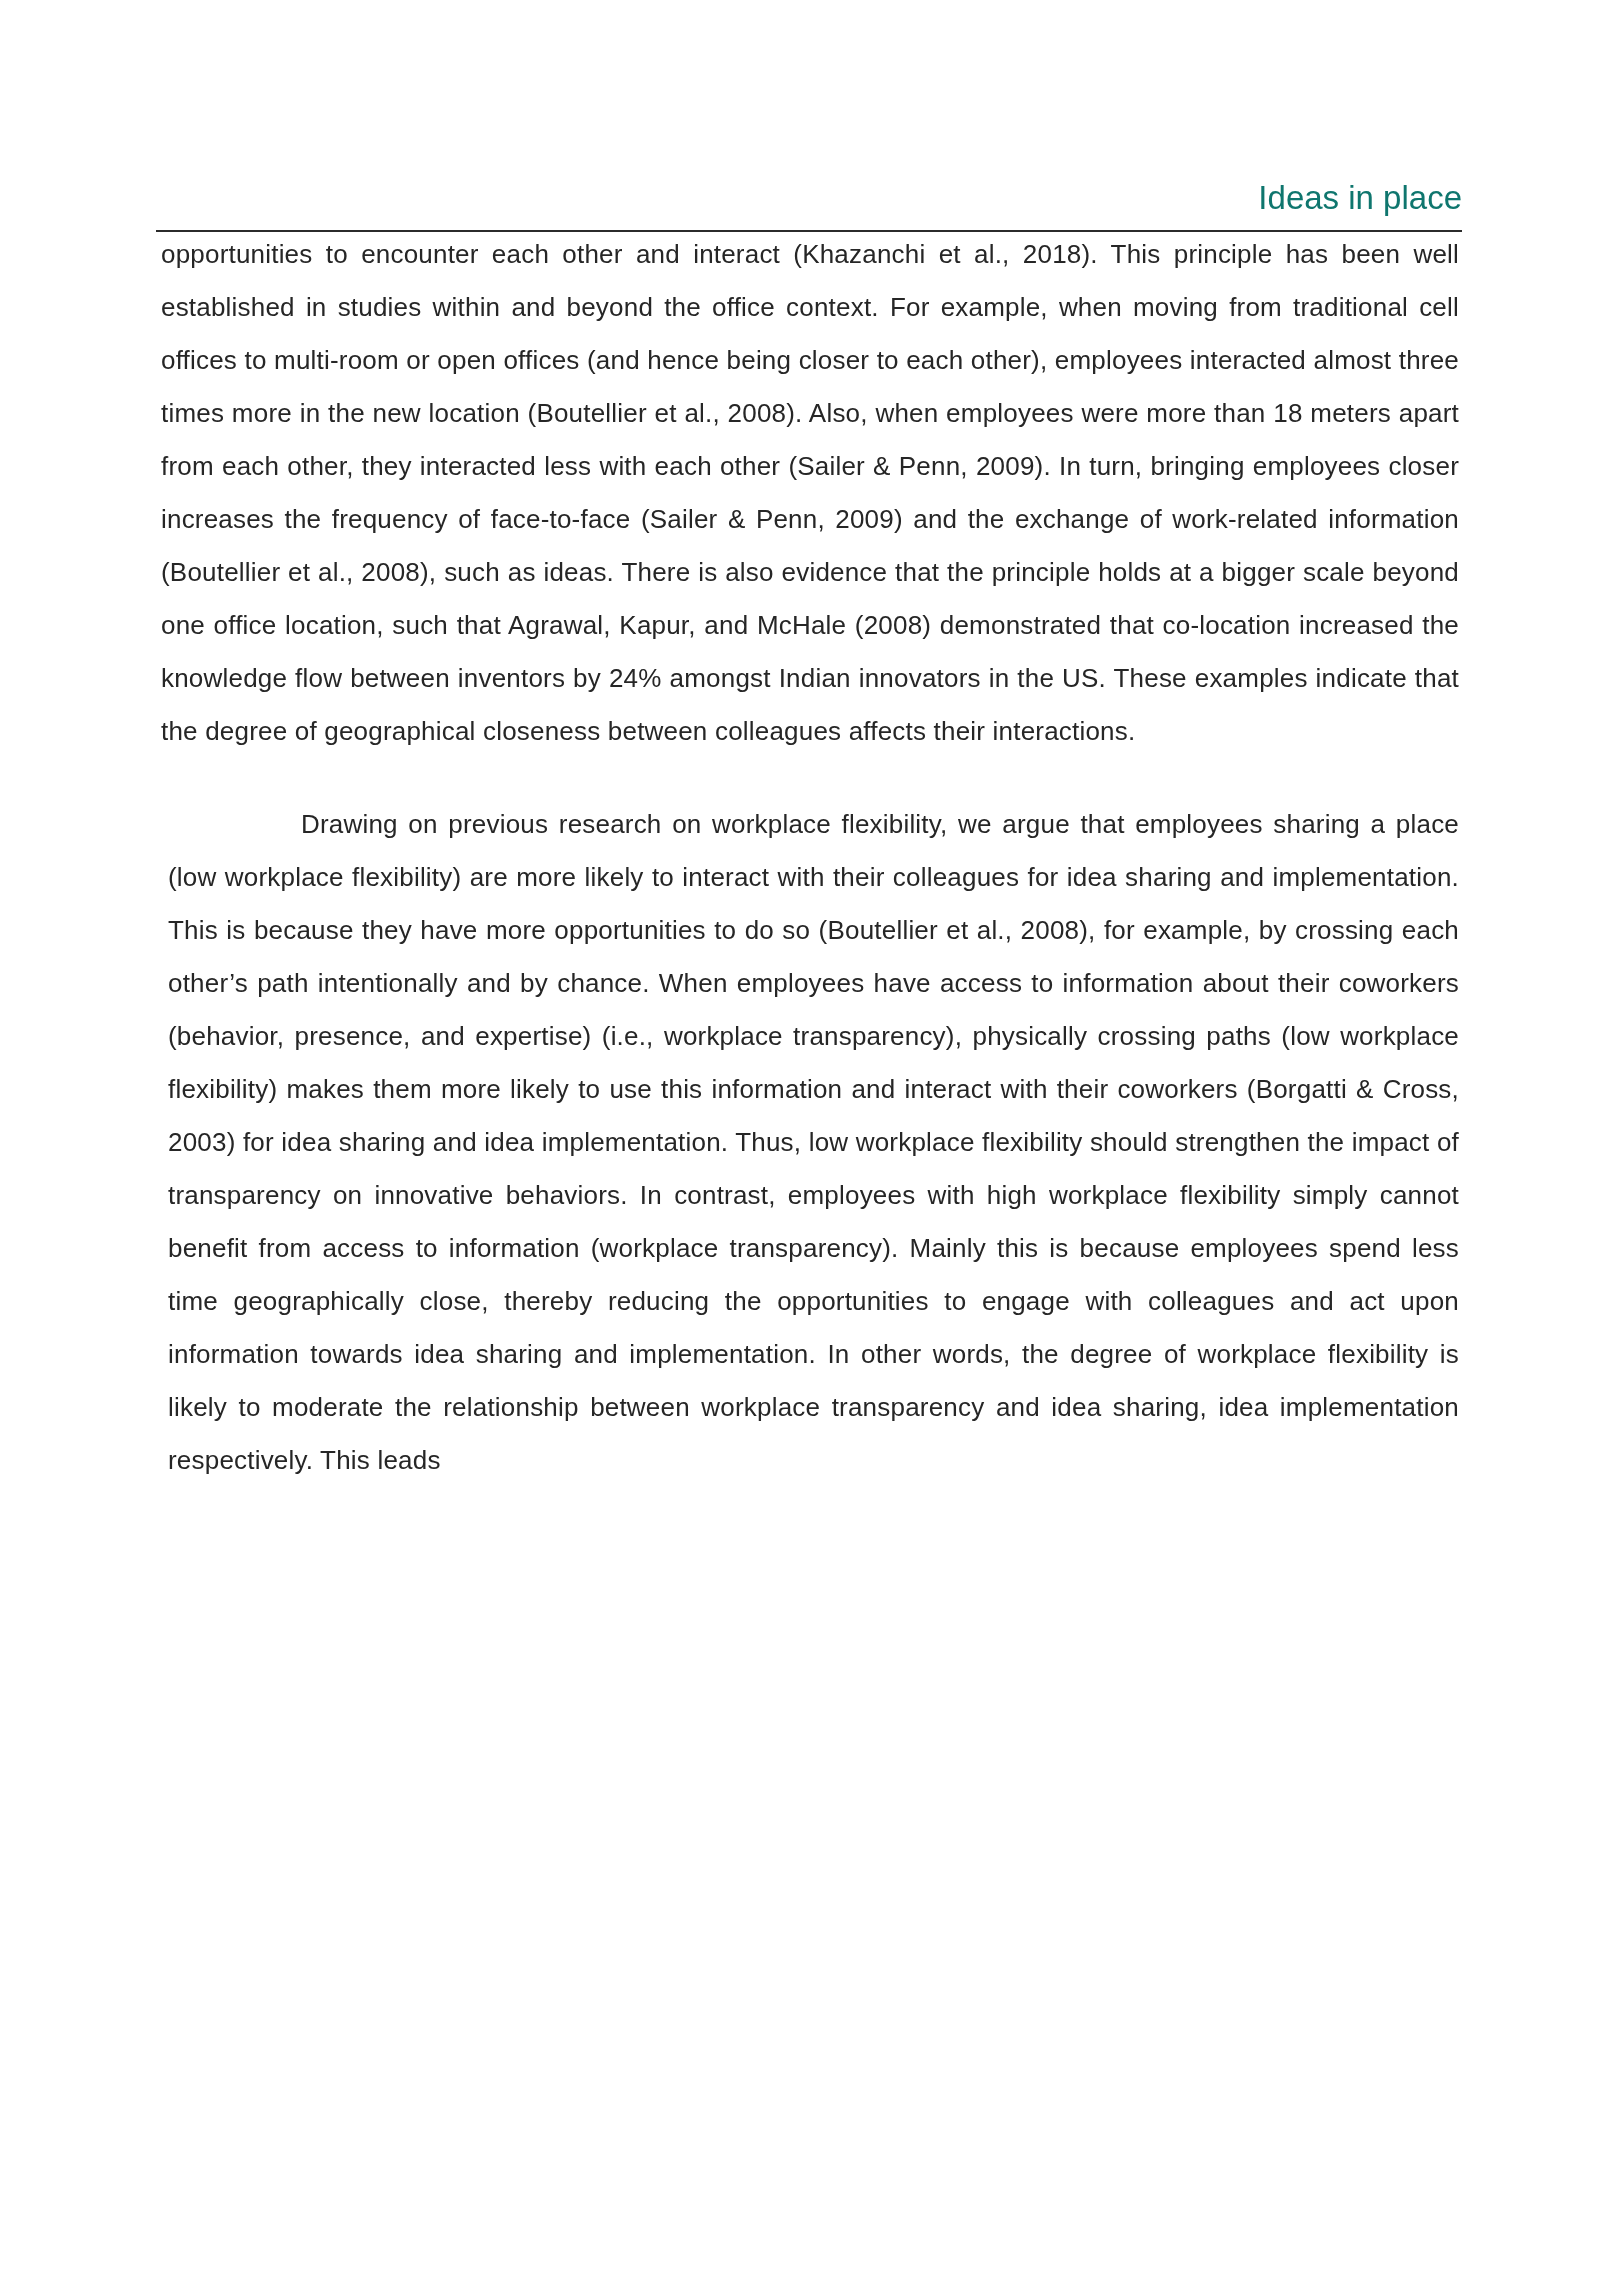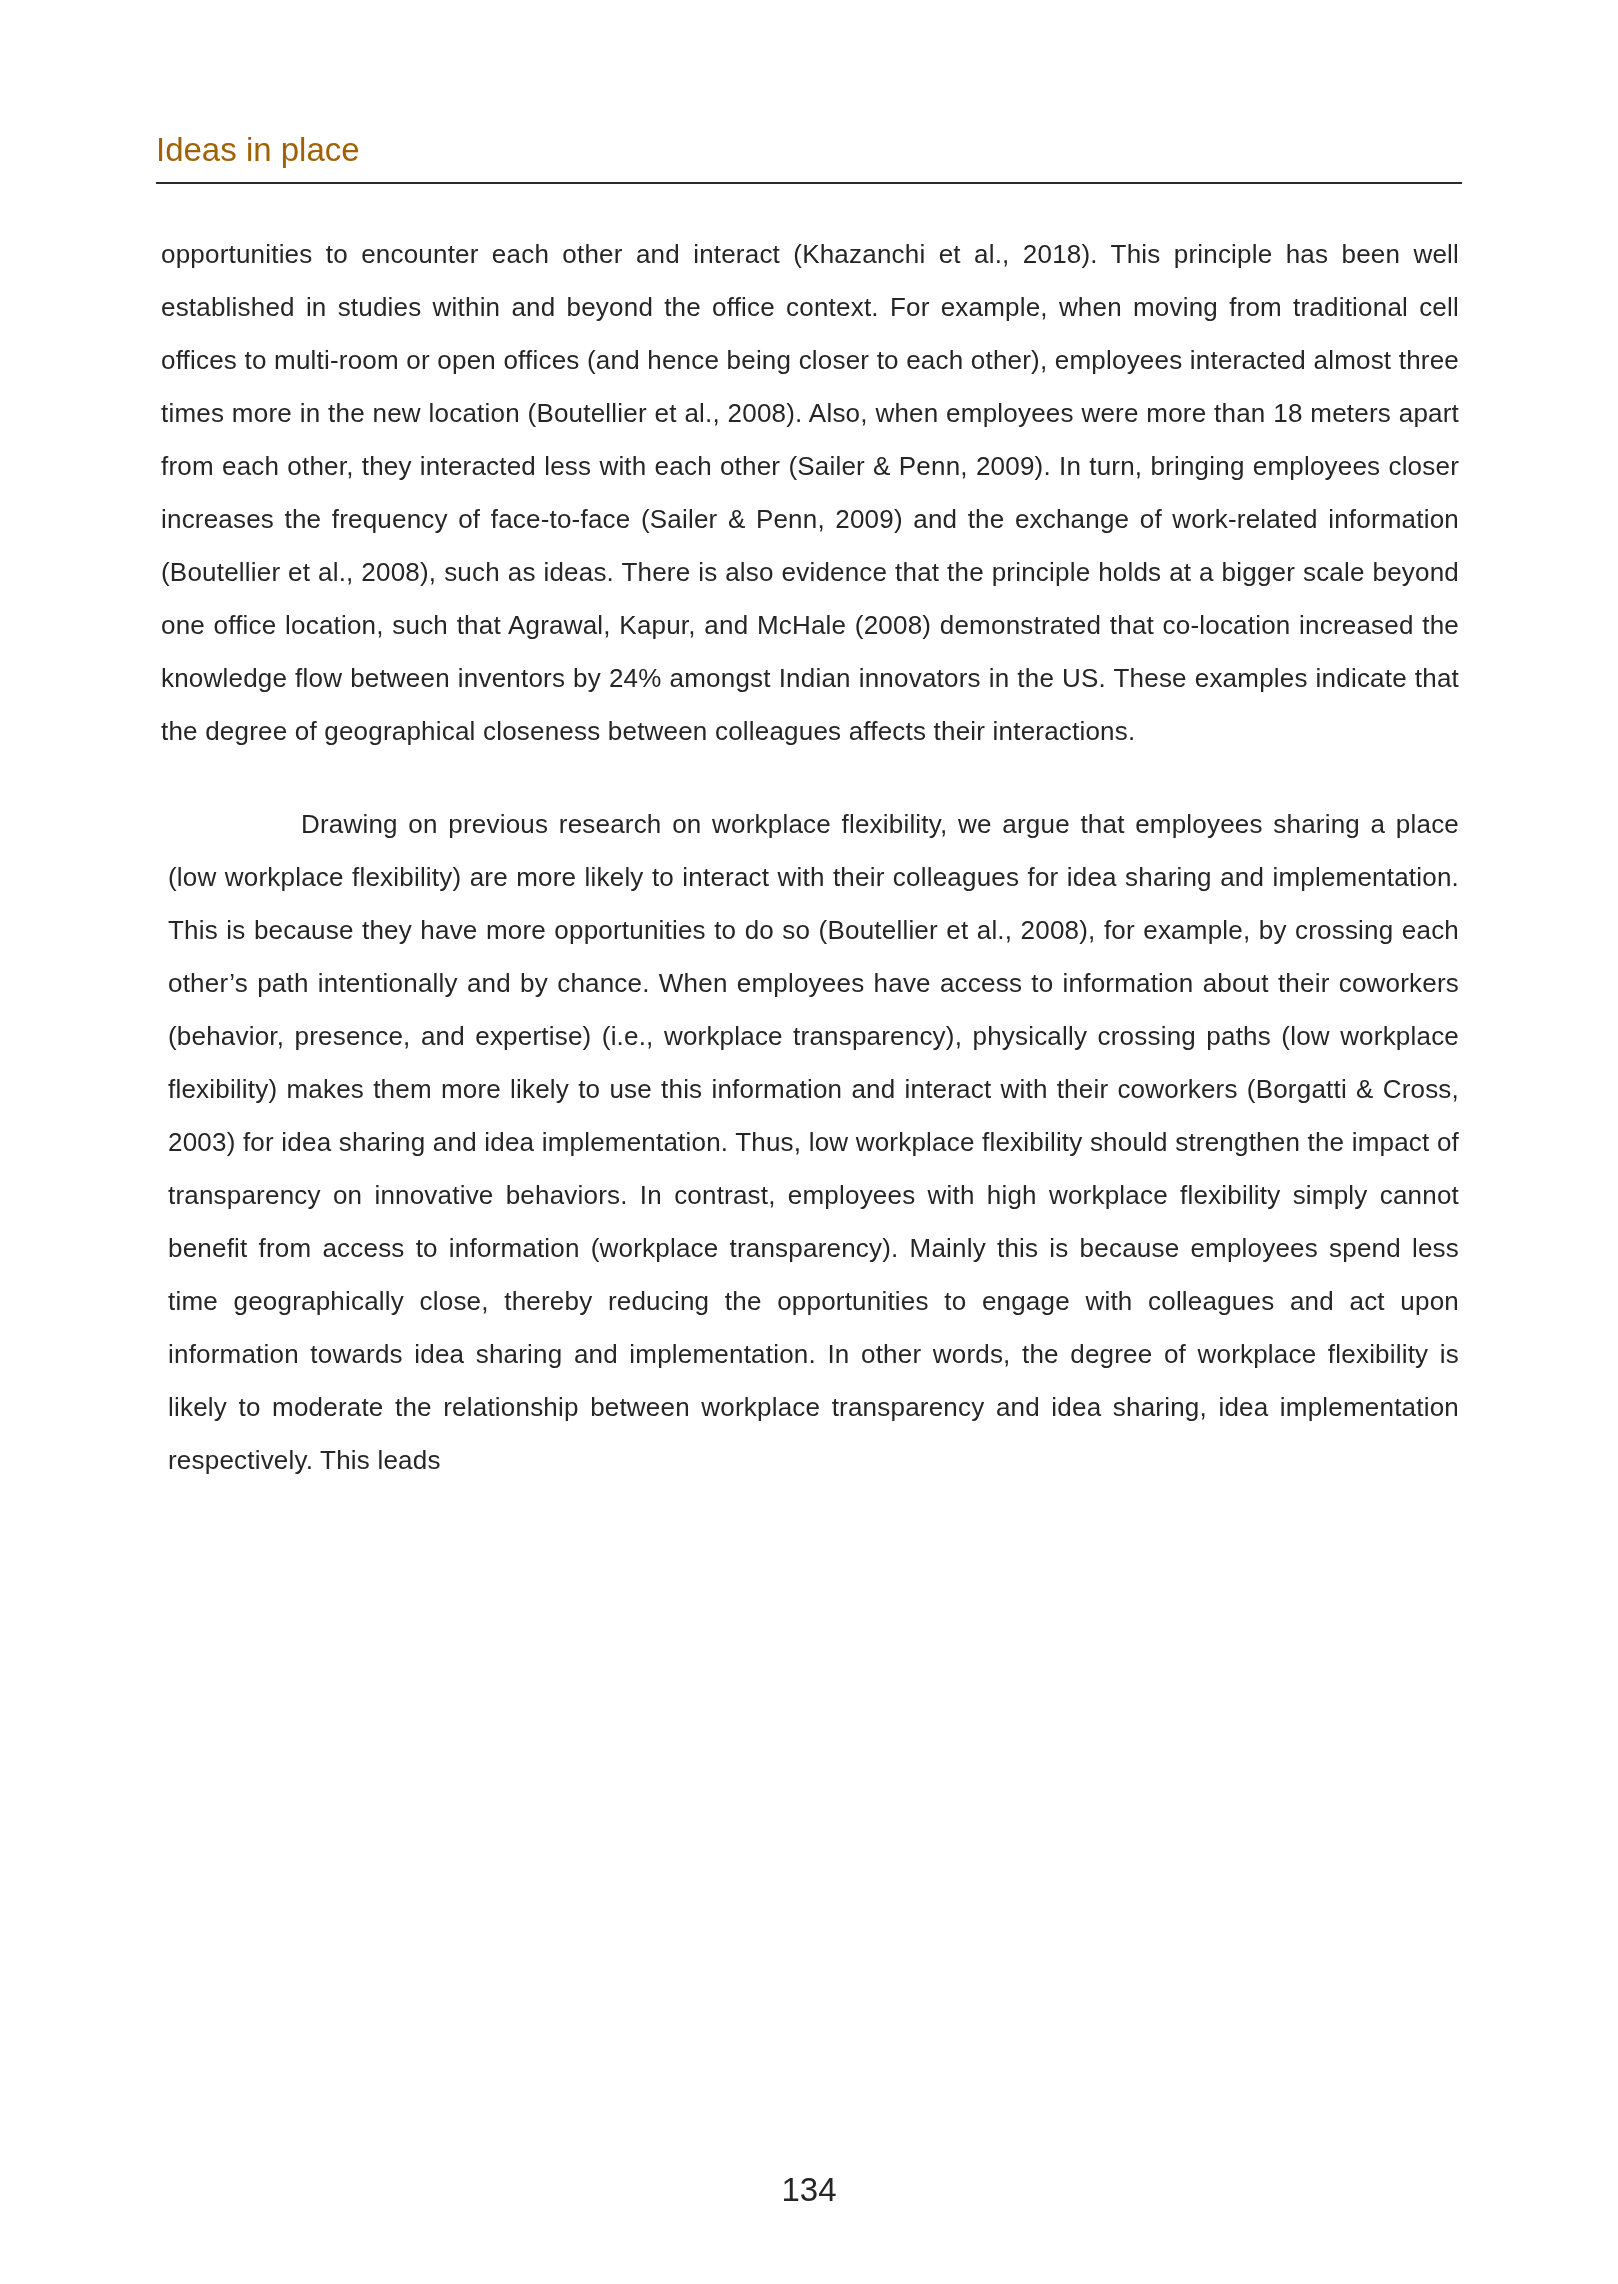--- a/index.html
+++ b/index.html
@@ -21,24 +21,25 @@
     background: #ffffff;
     overflow: hidden;
   }
   .page-header {
     position: absolute;
     top: 128px;
     left: 156px;
     width: 1306px;
   }
   .header-title {
-    text-align: left;
+    text-align: right;
     font-size: 33px;
     line-height: 43px;
-    color: #a16207;
+    color: #0f766e;
+    margin-top: 48px;
   }
   .header-rule {
     margin-top: 10.7px;
     width: 100%;
     height: 0;
     border-top: 2.3px solid #2b2b2b;
   }
   .body-text {
     position: absolute;
     top: 228px;
@@ -79,18 +80,15 @@
   <header class="page-header">
     <div class="header-title">Ideas in place</div>
     <div class="header-rule"></div>
   </header>
 
   <main class="body-text">
     <p class="para">opportunities to encounter each other and interact (Khazanchi et al., 2018). This principle has been well established in studies within and beyond the office context. For example, when moving from traditional cell offices to multi-room or open offices (and hence being closer to each other), employees interacted almost three times more in the new location (Boutellier et al., 2008). Also, when employees were more than 18 meters apart from each other, they interacted less with each other (Sailer &amp; Penn, 2009). In turn, bringing employees closer increases the frequency of face-to-face (Sailer &amp; Penn, 2009) and the exchange of work-related information (Boutellier et al., 2008), such as ideas. There is also evidence that the principle holds at a bigger scale beyond one office location, such that Agrawal, Kapur, and McHale (2008) demonstrated that co-location increased the knowledge flow between inventors by 24% amongst Indian innovators in the US. These examples indicate that the degree of geographical closeness between colleagues affects their interactions.</p>
     <p class="para indent">Drawing on previous research on workplace flexibility, we argue that employees sharing a place (low workplace flexibility) are more likely to interact with their colleagues for idea sharing and implementation. This is because they have more opportunities to do so (Boutellier et al., 2008), for example, by crossing each other’s path intentionally and by chance. When employees have access to information about their coworkers (behavior, presence, and expertise) (i.e., workplace transparency), physically crossing paths (low workplace flexibility) makes them more likely to use this information and interact with their coworkers (Borgatti &amp; Cross, 2003) for idea sharing and idea implementation. Thus, low workplace flexibility should strengthen the impact of transparency on innovative behaviors. In contrast, employees with high workplace flexibility simply cannot benefit from access to information (workplace transparency). Mainly this is because employees spend less time geographically close, thereby reducing the opportunities to engage with colleagues and act upon information towards idea sharing and implementation. In other words, the degree of workplace flexibility is likely to moderate the relationship between workplace transparency and idea sharing, idea implementation respectively. This leads</p>
   </main>
 
-  <footer class="page-footer">
-    <div class="page-number">134</div>
-  </footer>
 
 </div>
 
 
 </body></html>

